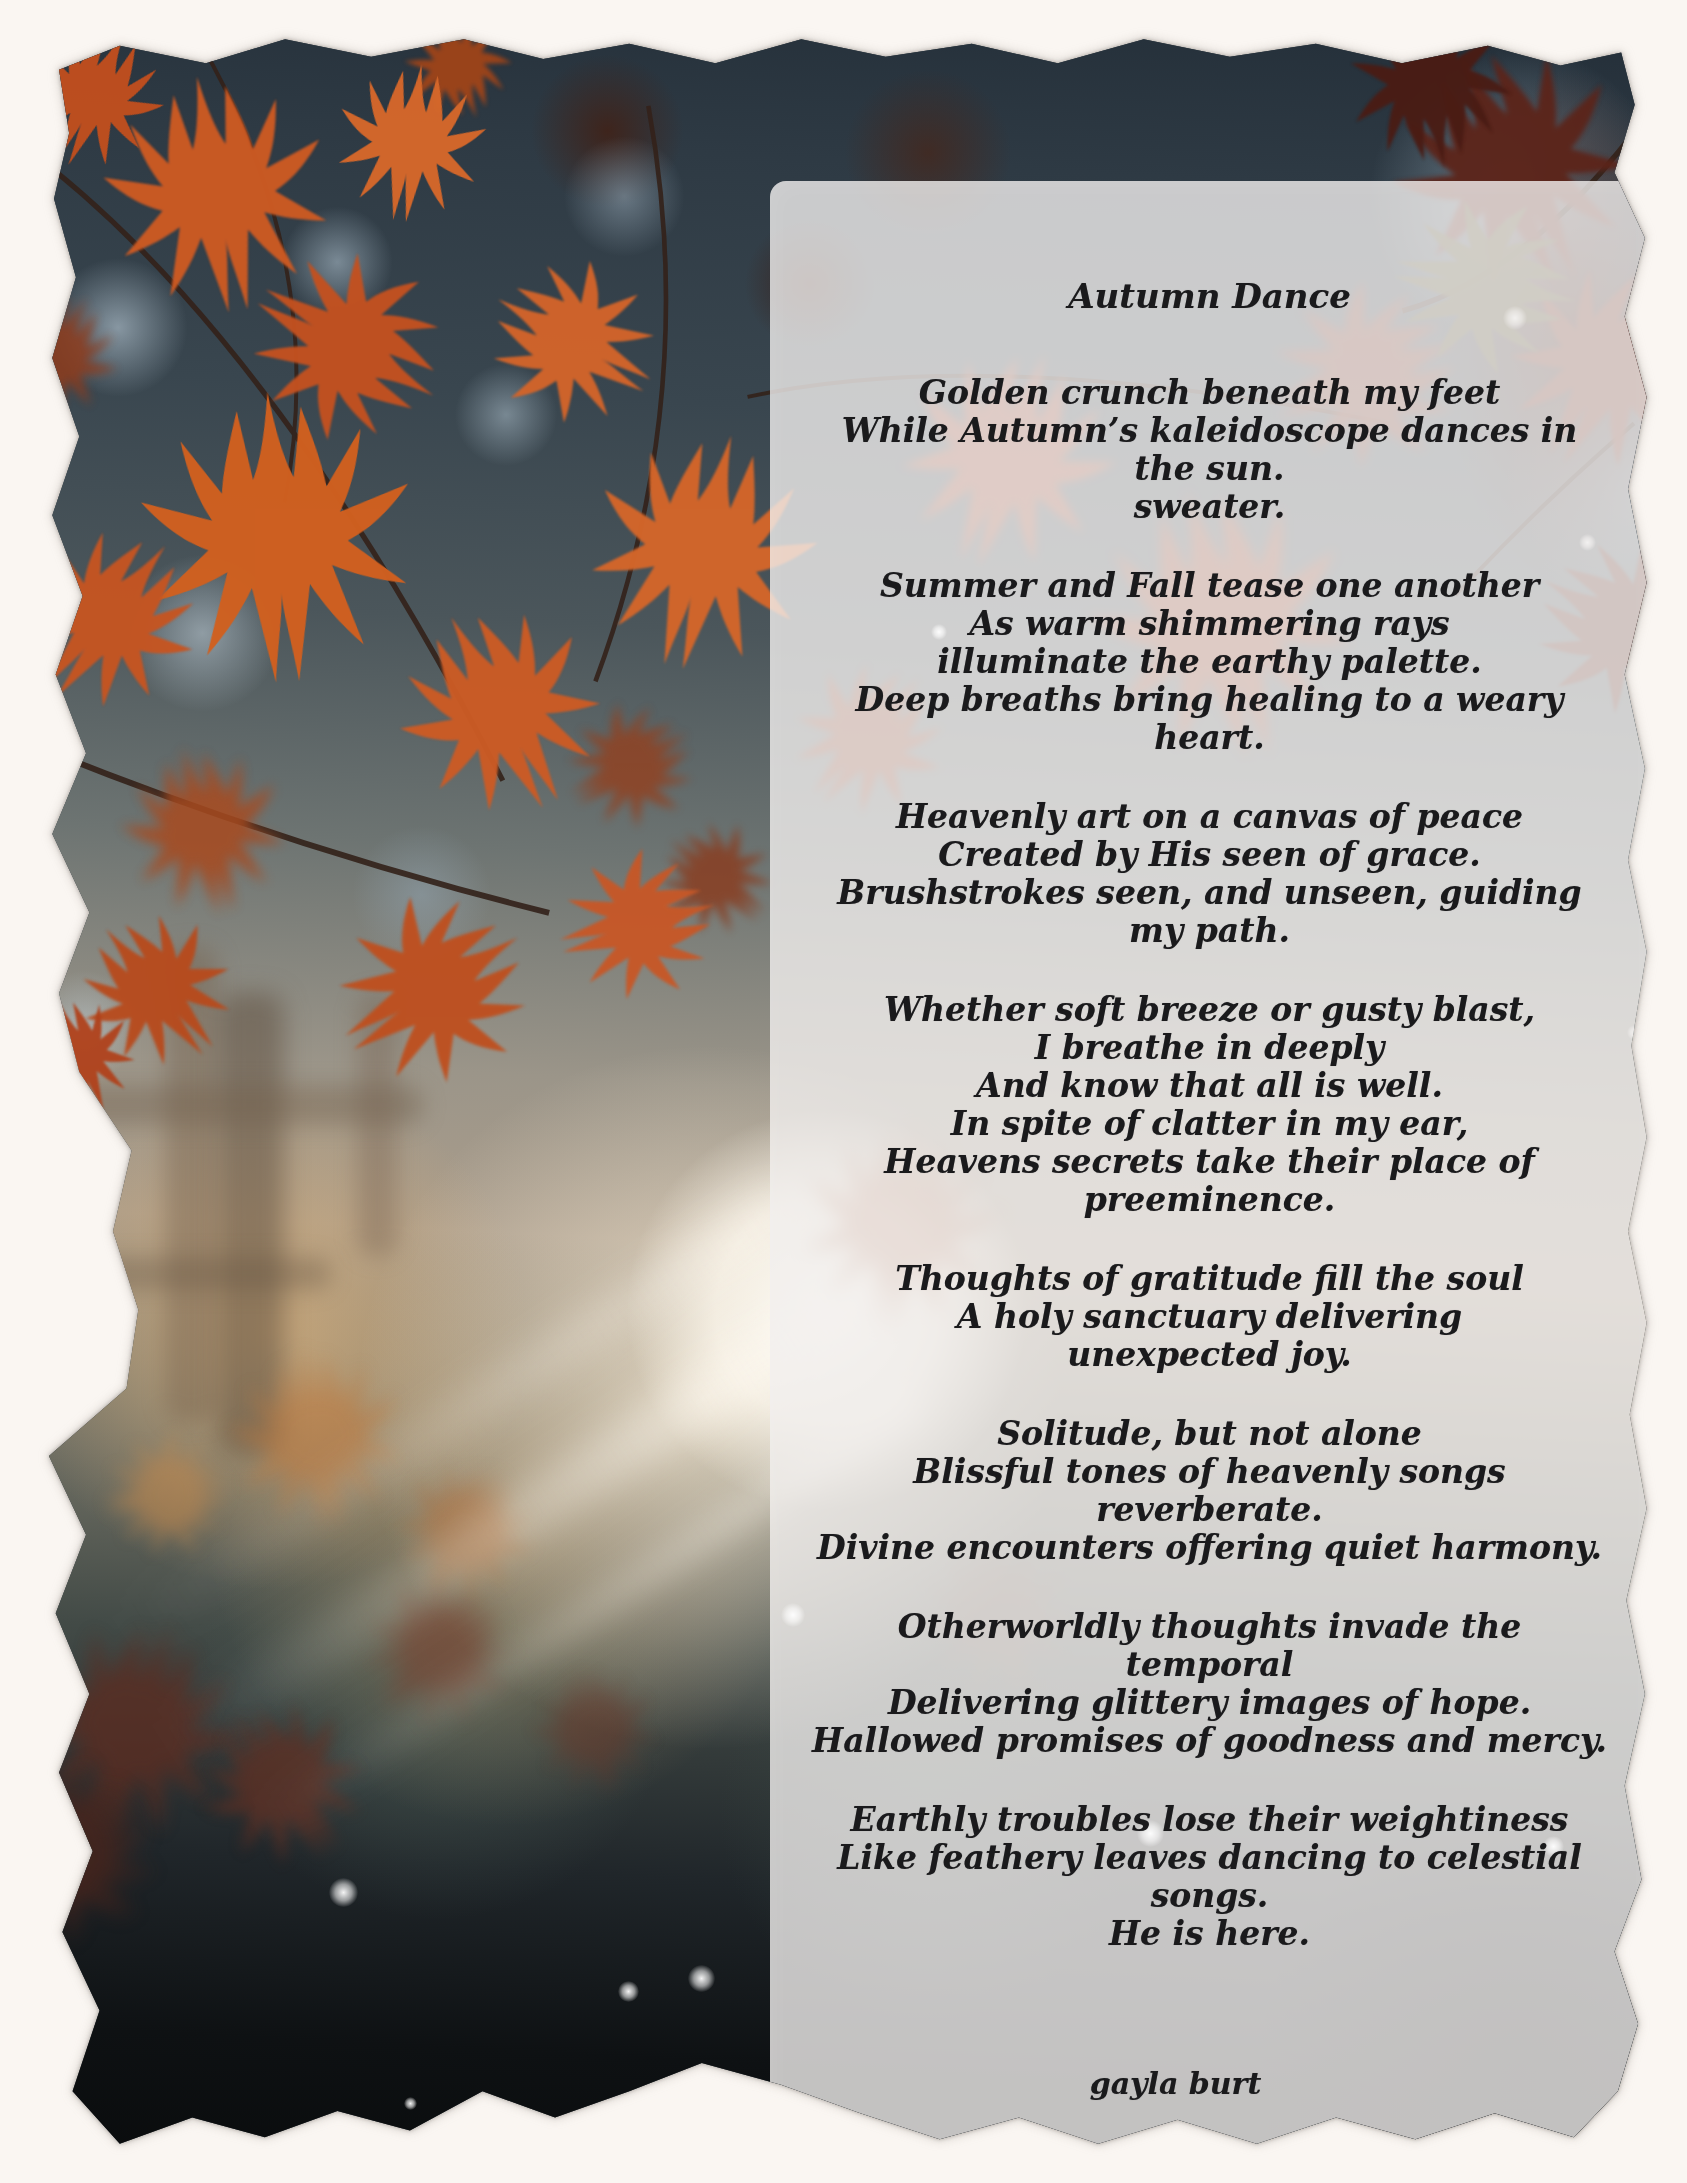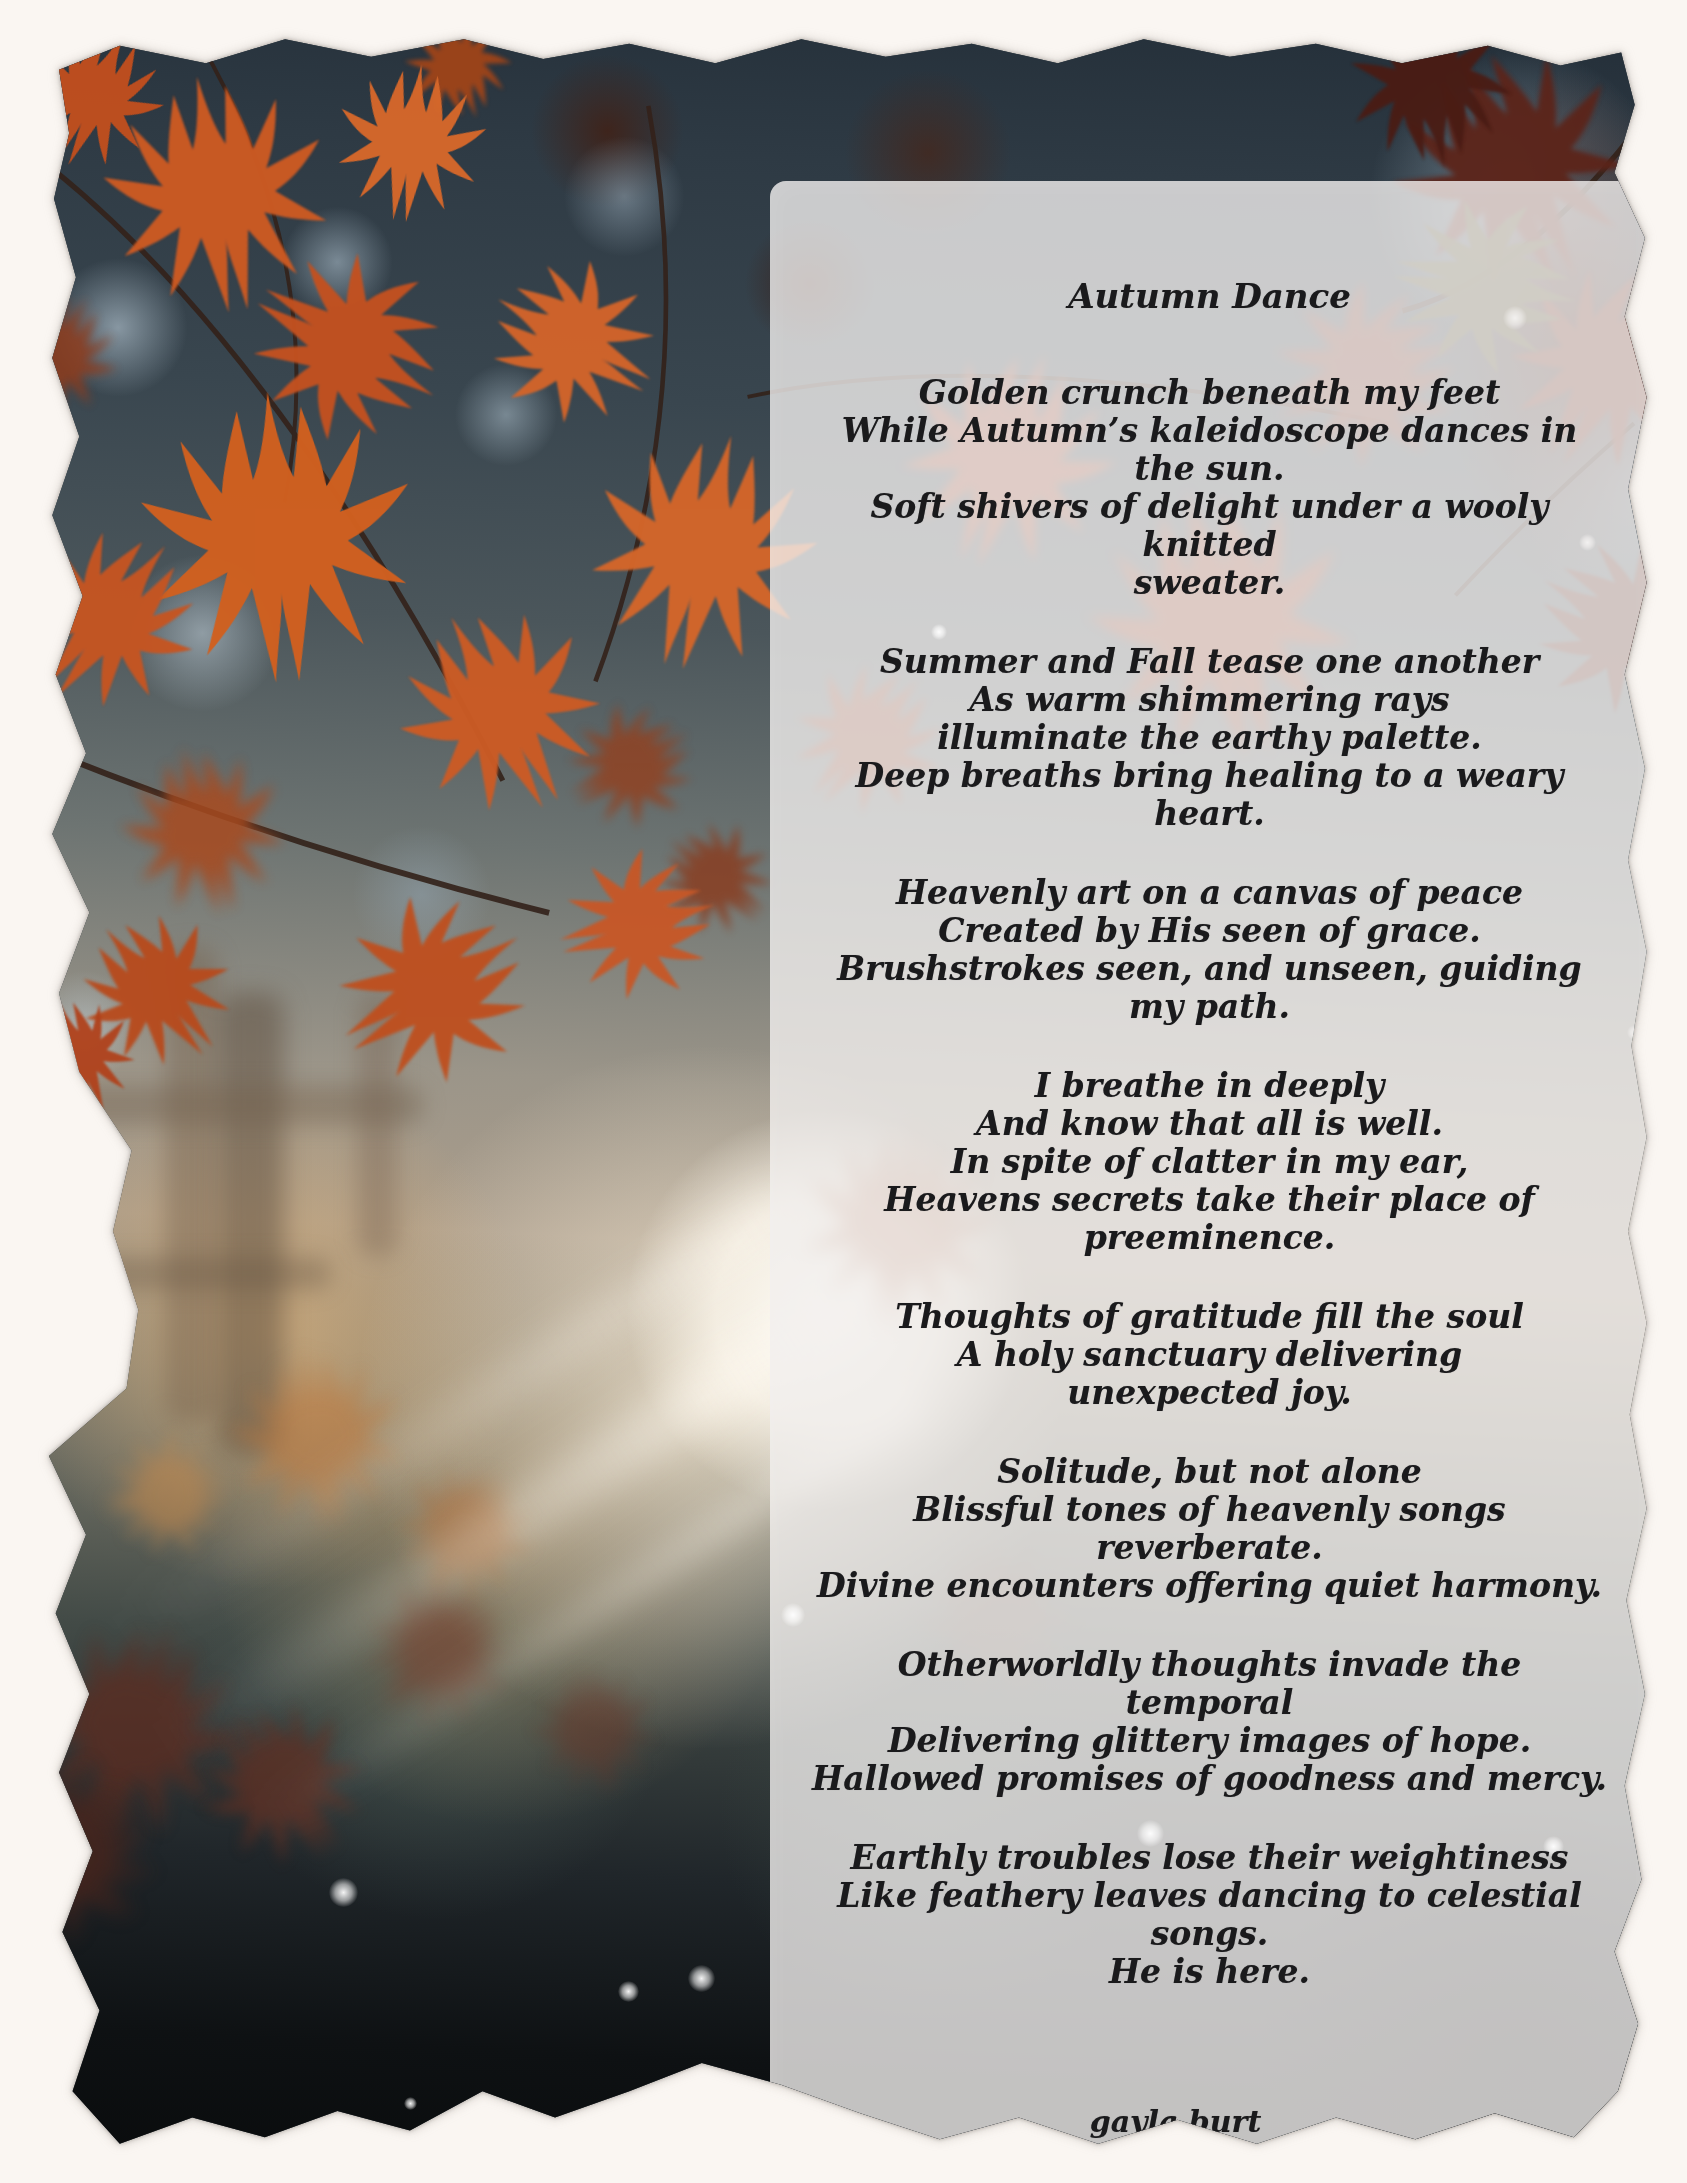--- a/index.html
+++ b/index.html
@@ -174,38 +174,38 @@
       <div class="sparkle" style="left:11.2px;top:1422px;width:24px;height:24px;z-index:1;"></div>
       <div class="sparkle" style="left:367px;top:1639px;width:26.5px;height:26.5px;z-index:1;"></div>
       <div class="sparkle" style="left:773px;top:1655px;width:21px;height:21px;z-index:1;"></div>
 
       <div class="poem">
         <h1 class="poem-title">Autumn Dance</h1>
 
         <div class="stanza">
           <div class="line">Golden crunch beneath my feet</div>
           <div class="line">While Autumn’s kaleidoscope dances in the sun.</div>
-          <div class="line">Soft shivers of delight under a wooly knitted</div>
           <div class="line">sweater.</div>
         </div>
 
         <div class="stanza">
           <div class="line">Summer and Fall tease one another</div>
           <div class="line">As warm shimmering rays</div>
           <div class="line">illuminate the earthy palette.</div>
           <div class="line">Deep breaths bring healing to a weary heart.</div>
         </div>
 
         <div class="stanza">
           <div class="line">Heavenly art on a canvas of peace</div>
           <div class="line">Created by His seen of grace.</div>
           <div class="line">Brushstrokes seen, and unseen, guiding my path.</div>
         </div>
 
         <div class="stanza">
+          <div class="line">Whether soft breeze or gusty blast,</div>
           <div class="line">I breathe in deeply</div>
           <div class="line">And know that all is well.</div>
           <div class="line">In spite of clatter in my ear,</div>
           <div class="line">Heavens secrets take their place of preeminence.</div>
         </div>
 
         <div class="stanza">
           <div class="line">Thoughts of gratitude fill the soul</div>
           <div class="line">A holy sanctuary delivering</div>
           <div class="line">unexpected joy.</div>

